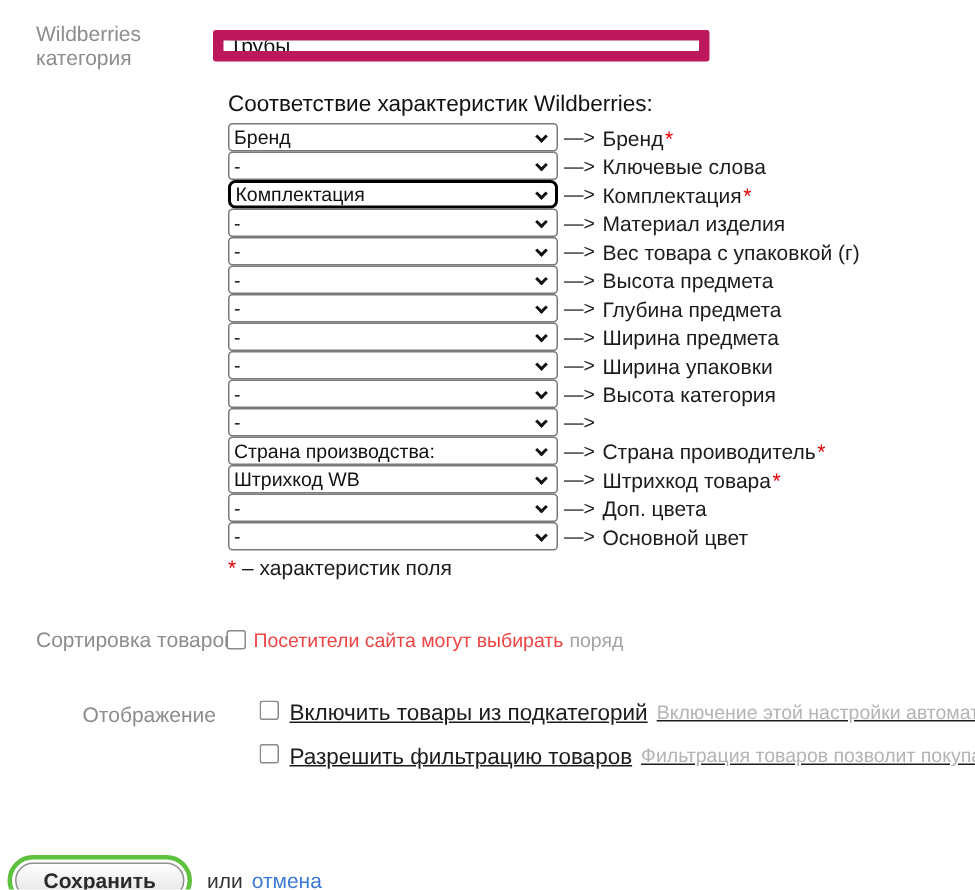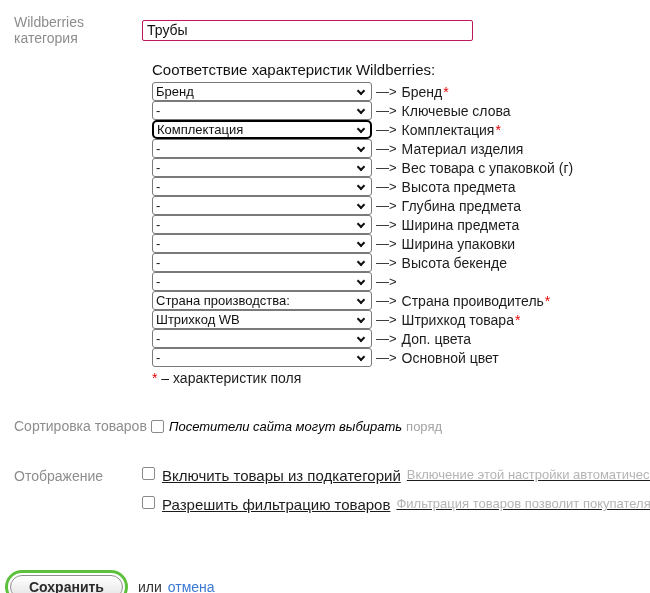--- a/index.html
+++ b/index.html
@@ -4,27 +4,27 @@
 <style>
   * { box-sizing: border-box; }
   html,body { margin:0; padding:0; }
   body {
     width:650px; height:593px; overflow:hidden;
     background:#ffffff;
     font-family:"Liberation Sans", sans-serif;
     color:#1c1c1c;
   }
   .side-label {
-    display:inline-block; width:142px; padding-left:14px;
+    display:inline-block; width:142px; padding-left:24px;
     color:#8d8d8d; font-size:14px; flex:0 0 142px;
   }
   
   .cat-row { margin-top:14px; display:flex; align-items:center; }
   .cat-input {
-    width:331px; height:21px; border:1px solid #be185d; border-radius:2px;
+    width:331px; height:21px; border:7px solid #be185d; border-radius:2px;
     font-family:inherit; font-size:14px; color:#111; padding:0 4px; background:#fff;
   }
   
   .map-heading { margin:15px 0 4px 152px; font-size:15px; color:#111; }
   
   .rows { margin-left:152px; }
   .mrow { height:19px; display:flex; align-items:center; }
   .sel-wrap { position:relative; display:inline-block; }
   select {
     -webkit-appearance:none; appearance:none;
@@ -45,25 +45,25 @@
   .req-note .star { color:#e60000; }
   
   .sort-row { margin-top:32px; display:flex; align-items:center; white-space:nowrap; overflow:hidden; width:650px; }
   select.sort { width:262px; height:22px; font-size:14px; }
   .cb {
     -webkit-appearance:none; appearance:none;
     width:13px; height:13px; border:1px solid #8a8a8a; border-radius:2px;
     background:#fff; margin:0; flex:0 0 13px;
   }
   .sort-row .cb { margin-left:9px; }
-  .sort-cb-label { font-size:13px; color:#000000; margin-left:5px;font-style:italic; }
+  .sort-cb-label { font-size:13px; color:#ef4444; margin-left:5px; }
   .sort-cb-gray { font-size:13px; color:#a3a3a3; margin-left:4px; }
   
   .display-row { margin-top:33px; display:flex; align-items:flex-start; }
-  .display-row .side-label { padding-top:1px; }
+  .display-row .side-label { padding-top:1px;margin-left:31px; }
   .opts { flex:1 1 auto; overflow:hidden; }
   .opt { display:flex; align-items:flex-start; white-space:nowrap; overflow:hidden; margin-bottom:12px;text-decoration:underline; }
   .opt-label { font-size:15px; color:#1c1c1c; margin-left:7px; }
   .opt-hint { font-size:13px; color:#b4b4b4; margin-left:6px; }
   
   .footer { margin:50px 0 0 10px; display:flex; align-items:center; }
   .save {
     font-family:inherit; font-size:14px; font-weight:700; color:#2b2b2b;
     padding:3px 18px; height:24px;
     background:linear-gradient(#ffffff,#e3e3e3);
@@ -145,21 +145,21 @@
   <div class="mrow">
     <span class="sel-wrap"><select><option>-</option></select><span class="chev"></span></span>
     <span class="arrow">—&gt;</span>
     <span class="target">Ширина упаковки</span>
       <span class="req"></span>
   </div>
 
   <div class="mrow">
     <span class="sel-wrap"><select><option>-</option></select><span class="chev"></span></span>
     <span class="arrow">—&gt;</span>
-    <span class="target">Высота бекенде</span>
+    <span class="target">Высота категория</span>
       <span class="req"></span>
   </div>
 
   <div class="mrow">
     <span class="sel-wrap"><select><option>-</option></select><span class="chev"></span></span>
     <span class="arrow">—&gt;</span>
       <span class="req"></span>
   </div>
 
   <div class="mrow">

